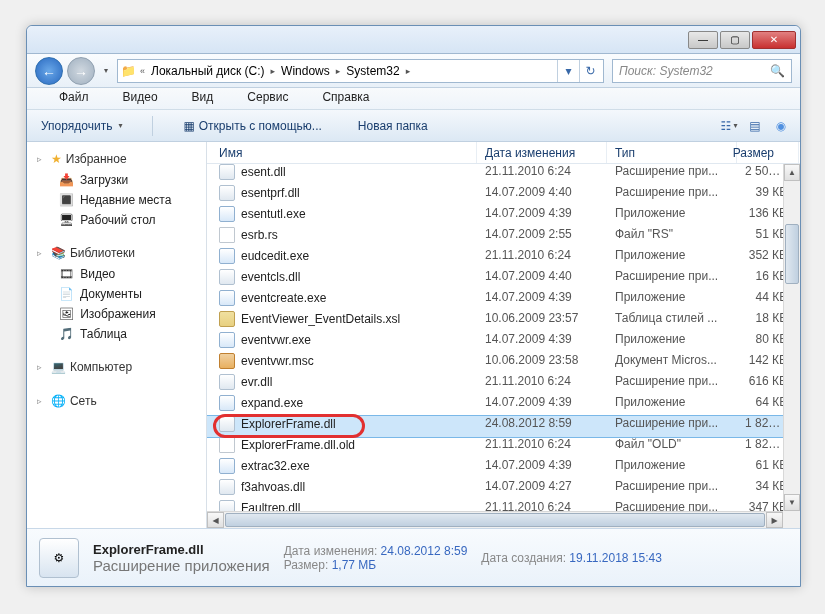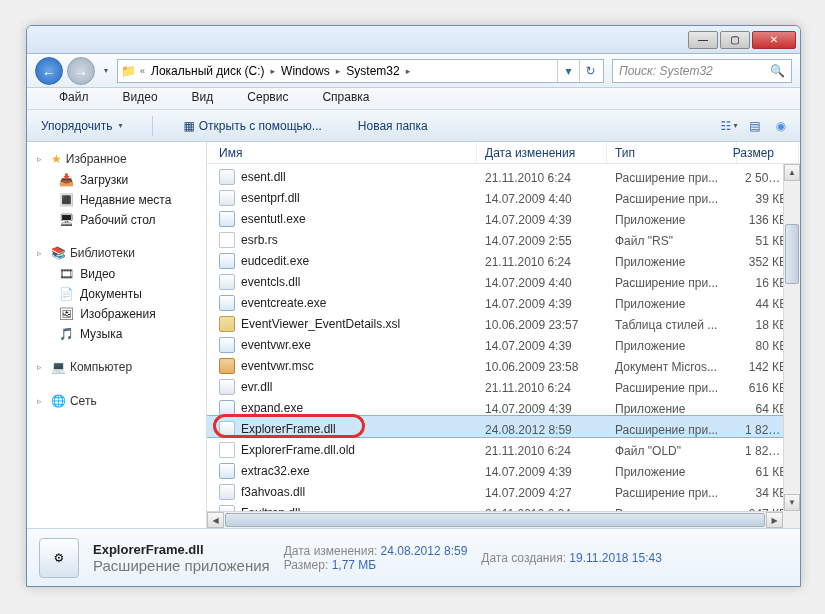--- a/index.html
+++ b/index.html
@@ -37,21 +37,21 @@
 .nav-link { display: flex; align-items: center; gap: 6px; padding: 3px 6px 3px 28px; color: #222; }
 .fav-star { color: #f0b030; }
 .file-pane { flex: 1; display: flex; flex-direction: column; background: #fff; }
 .col-headers { height: 22px; display: flex; border-bottom: 1px solid #e0e8f0; background: #fff; }
 .col-h { padding: 3px 8px; border-right: 1px solid #e8eef4; color: #1a3e6e; font-size: 12px; text-align: left; display: flex; align-items: center; }
 .col-name { width: 270px; padding-left: 12px; }
 .col-date { width: 130px; }
 .col-type { width: 130px; }
 .col-size { width: 62px; text-align: right; justify-content: flex-end; padding-right: 24px; }
 .file-list { flex: 1; overflow-y: auto; position: relative; }
-.row { height: 21px; display: flex; align-items: flex-end; color: #222; }
+.row { height: 21px; display: flex; align-items: flex-start; color: #222; }
 .row.selected { background: #cde6fa; outline: 1px solid #7ab8e8; }
 .cell { overflow: hidden; white-space: nowrap; text-overflow: ellipsis; padding: 0 8px; }
 .cell-name { width: 270px; display: flex; align-items: center; gap: 6px; padding-left: 12px; }
 .cell-date { width: 130px; color: #555; }
 .cell-type { width: 130px; color: #555; }
 .cell-size { width: 62px; text-align: right; color: #555; padding-right: 12px; }
 .file-icon { width: 16px; height: 16px; flex-shrink: 0; display: inline-flex; align-items: center; justify-content: center; font-size: 11px; }
 .icon-dll { background: linear-gradient(#fff,#e0e8f0); border: 1px solid #b0c0d0; border-radius: 2px; }
 .icon-exe { background: linear-gradient(#fff,#d8e8f8); border: 1px solid #90b0d0; border-radius: 2px; }
 .icon-doc { background: #fff; border: 1px solid #c0c8d0; border-radius: 1px; }
@@ -166,21 +166,21 @@
         <div class="nav-link">
             <span>📄</span>
             <span>Документы</span>
           </div>
         <div class="nav-link">
             <span>🖼</span>
             <span>Изображения</span>
           </div>
         <div class="nav-link">
             <span>🎵</span>
-            <span>Музыка</span>
+            <span>Таблица</span>
           </div>
       </div>
       <div class="nav-group">
         <div class="nav-head">
             <span class="exp">▹</span>
             <span>💻</span>
             <span>Компьютер</span>
           </div>
       </div>
       <div class="nav-group">

